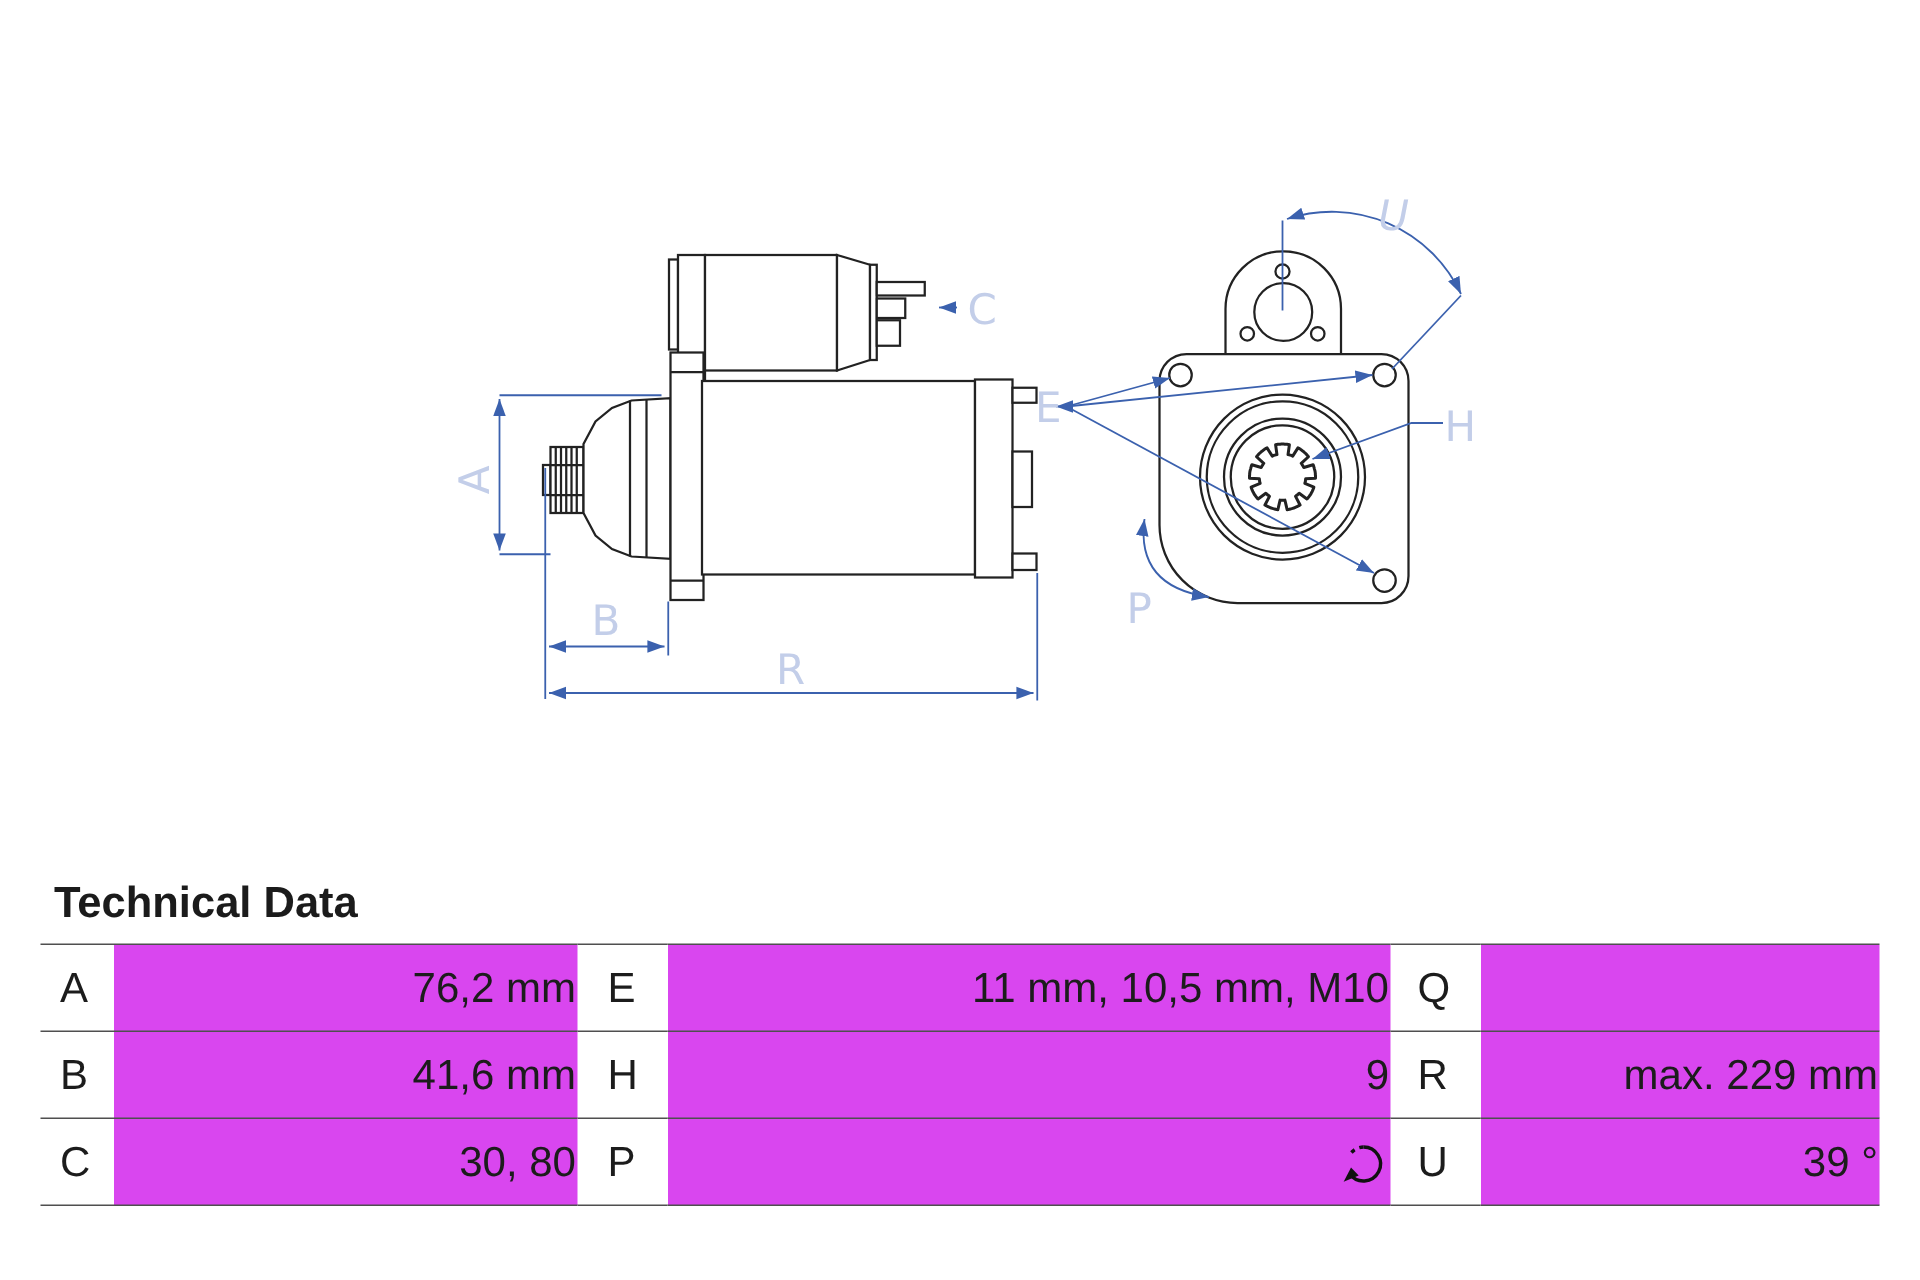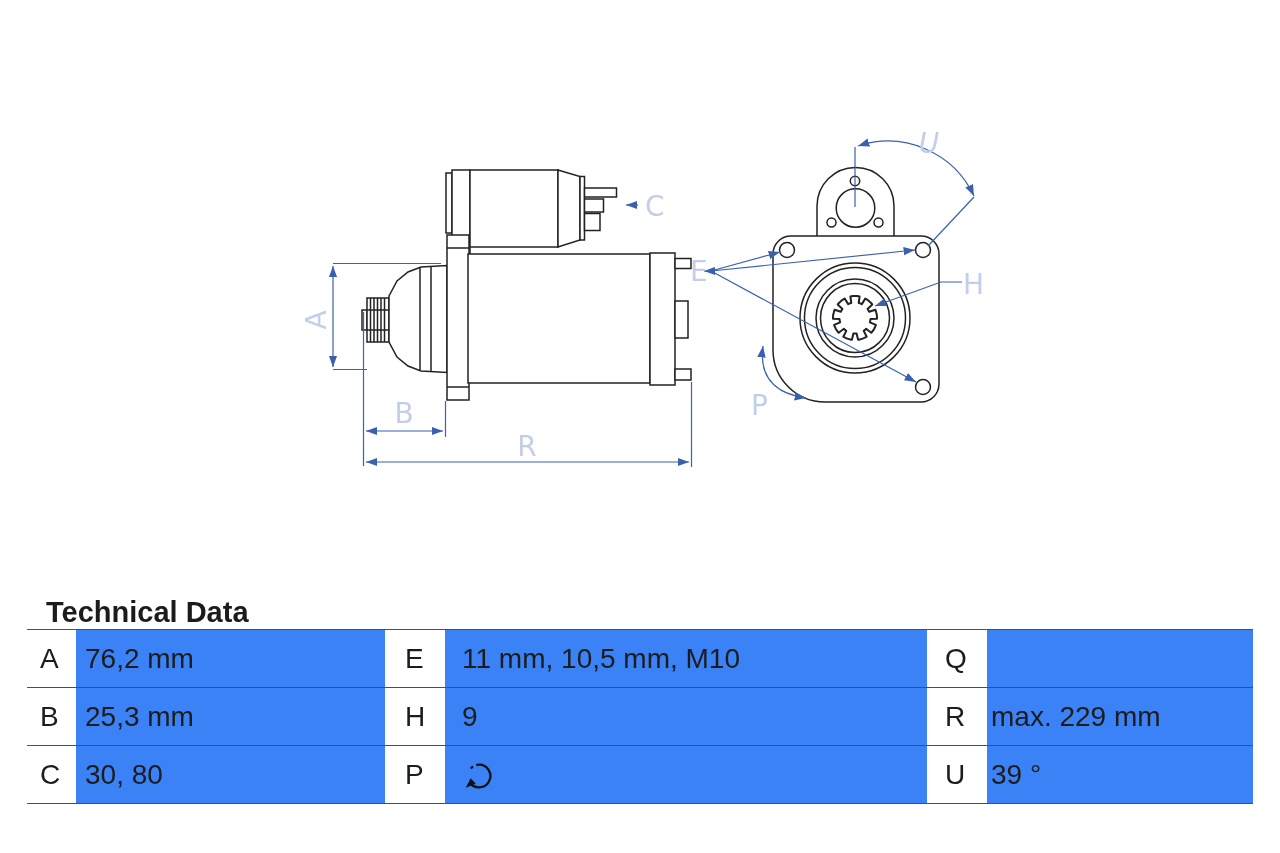--- a/index.html
+++ b/index.html
@@ -1,28 +1,28 @@
 <!DOCTYPE html>
 <html><head>
 <meta charset="utf-8">
 <style>
   html,body{margin:0;padding:0;background:#fff;}
   .page{position:relative;width:1280px;height:853px;background:#ffffff;overflow:hidden;
         font-family:"Liberation Sans",sans-serif;color:#1b1b1b;}
   .title{position:absolute;left:37px;top:18px;margin:0;font-size:33px;font-weight:700;
          letter-spacing:.5px;color:#1b1b1b;}
   .drawing{position:absolute;left:0;top:0;width:1280px;height:580px;}
-  .tech-heading{position:absolute;left:36px;top:586px;margin:10px;font-size:29px;font-weight:700;color:#1b1b1b;}
+  .tech-heading{position:absolute;left:36px;top:586px;margin:0;font-size:29px;font-weight:700;color:#1b1b1b;}
   .tech-table{position:absolute;left:27px;top:629px;width:1226px;border-collapse:collapse;
               table-layout:fixed;font-size:28px;color:#1c1c1c;}
   .tech-table td{height:55px;vertical-align:middle;border-top:1px solid #4f4f4f;
                  white-space:nowrap;overflow:hidden;}
   .tech-table tr:last-child td{border-bottom:1px solid #4f4f4f;}
   td.k{background:#ffffff;}
-  td.v{background:#3b82f6;}
+  td.v{background:#d946ef;text-align:right;}
   td.k0{padding-left:13px;}
   td.v0{padding-left:9px;}
   td.k1{padding-left:20px;}
   td.v1{padding-left:17px;}
   td.k2{padding-left:18px;}
   td.v2{padding-left:4px;}
   .p-icon{display:inline-block;width:34px;height:36px;vertical-align:middle;margin-top:2px;}
 </style>
 </head>
 <body>
@@ -161,21 +161,21 @@
       <tr>
         <td class="k k0">A</td>
         <td class="v v0">76,2 mm</td>
         <td class="k k1">E</td>
         <td class="v v1">11 mm, 10,5 mm, M10</td>
         <td class="k k2">Q</td>
         <td class="v v2"></td>
       </tr>
       <tr>
         <td class="k k0">B</td>
-        <td class="v v0">25,3 mm</td>
+        <td class="v v0">41,6 mm</td>
         <td class="k k1">H</td>
         <td class="v v1">9</td>
         <td class="k k2">R</td>
         <td class="v v2">max. 229 mm</td>
       </tr>
       <tr>
         <td class="k k0">C</td>
         <td class="v v0">30, 80</td>
         <td class="k k1">P</td>
         <td class="v v1">

